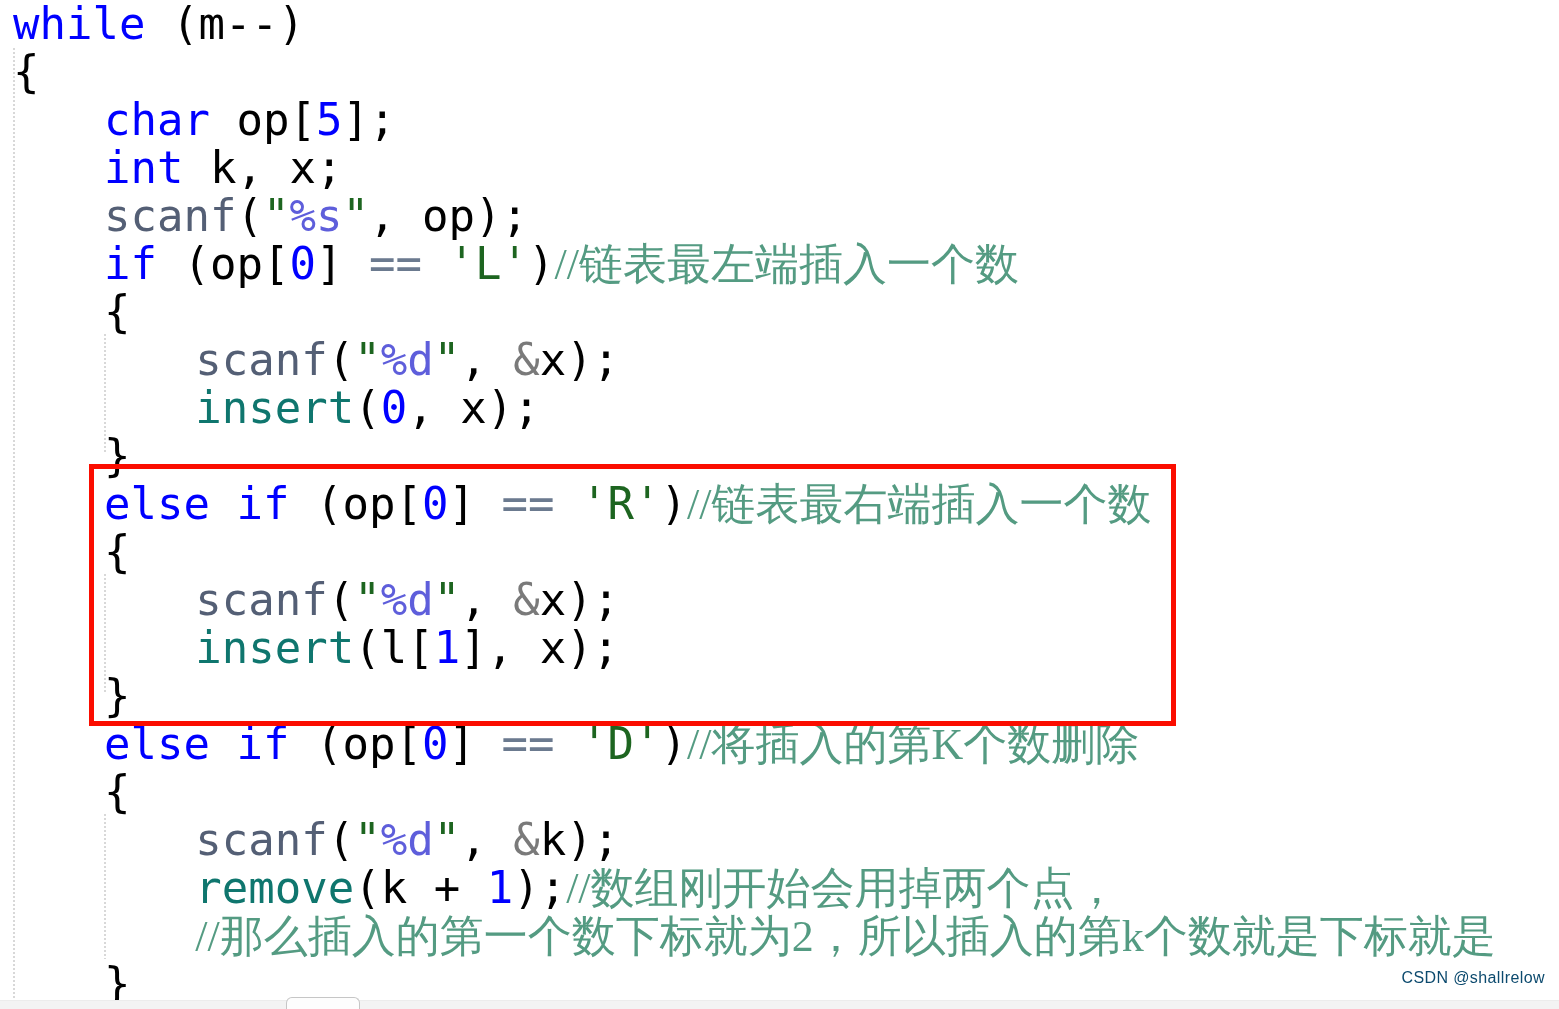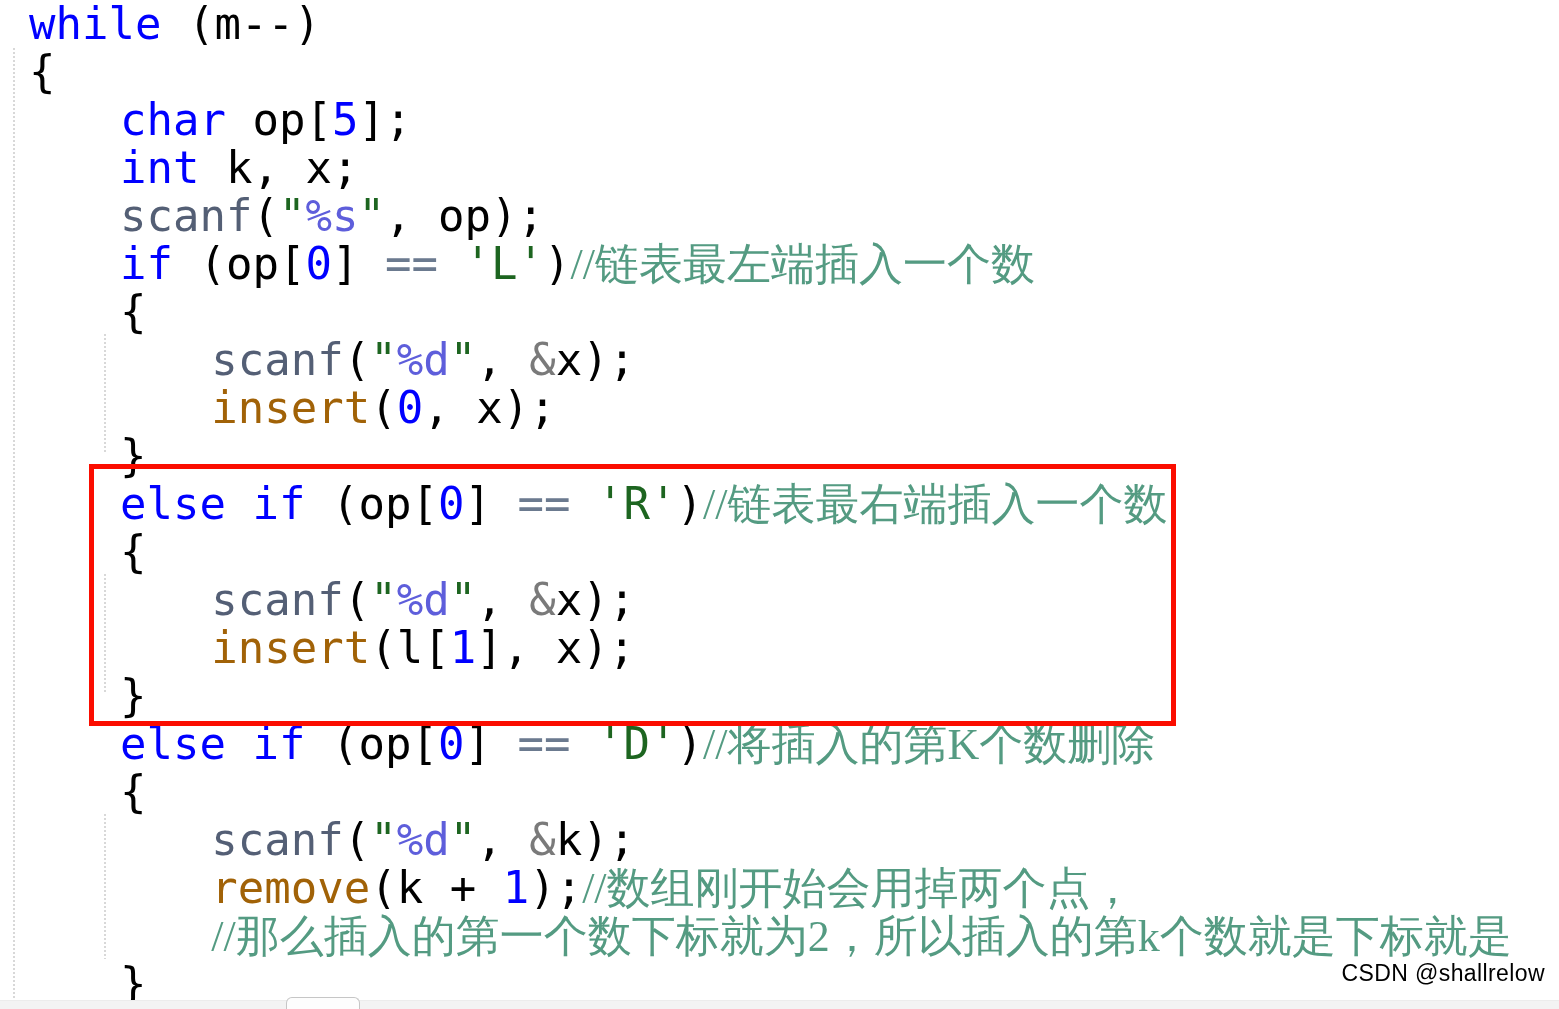--- a/index.html
+++ b/index.html
@@ -4,31 +4,31 @@
 <style>
   html,body{margin:0;padding:0;}
   body{
     width:1559px;height:1009px;background:#ffffff;overflow:hidden;
     font-family:"DejaVu Sans Mono","Liberation Mono",monospace;
   }
   #stage{position:relative;width:1559px;height:1009px;background:#fff;overflow:hidden;}
 
   
   #code{
-    position:absolute;left:16px;top:0;width:1317px;height:1009px;
+    position:absolute;left:0;top:0;width:1317px;height:1009px;
     font-size:44px;line-height:48px;letter-spacing:0;white-space:pre;
     -webkit-font-smoothing:none;
   }
   .ln{
     position:absolute;left:13px;white-space:pre;height:48px;
     font-size:44px;line-height:48px;
   }
   
   .kw   {color:#0000ff;}
-  .id   {color:#a16207;margin-top:16px;}
+  .id   {color:#0f766e;margin-top:16px;}
   .fn   {color:#545f75;text-align:right;}
   .num  {color:#0000ff;}
   .str  {color:#1d6520;}
   .fmt  {color:#5e5edb;}
   .chr  {color:#1d6520;}
   .op   {color:#6b7a8f;}
   .amp  {color:#7a7a7a;}
   .pn   {color:#000000;}
   .cm   {color:#549b82;font-family:"Liberation Serif","DejaVu Serif",serif;font-size:44px;}
 
@@ -42,21 +42,21 @@
   
   #redbox{
     position:absolute;border:5px solid #fb0d00;
     box-sizing:border-box;pointer-events:none;background:transparent;
   }
 
   
   #watermark{
     position:absolute;right:14px;bottom:22px;
     font-family:"Liberation Sans","DejaVu Sans",sans-serif;
-    font-size:23px;color:#000000;letter-spacing:.4px;white-space:nowrap;
+    font-size:16px;color:#0c4a6e;letter-spacing:.4px;white-space:nowrap;
   }
 
   
   #scrollstrip{
     position:absolute;left:0;bottom:0;width:1559px;height:9px;background:#f3f3f3;
     border-top:1px solid #ececec;box-sizing:border-box;
   }
   #scrollthumb{
     position:absolute;left:286px;bottom:0px;width:72px;height:11px;
     border:1px solid #c6c6c6;border-bottom:none;border-radius:6px 6px 0 0;background:#fdfdfd;

